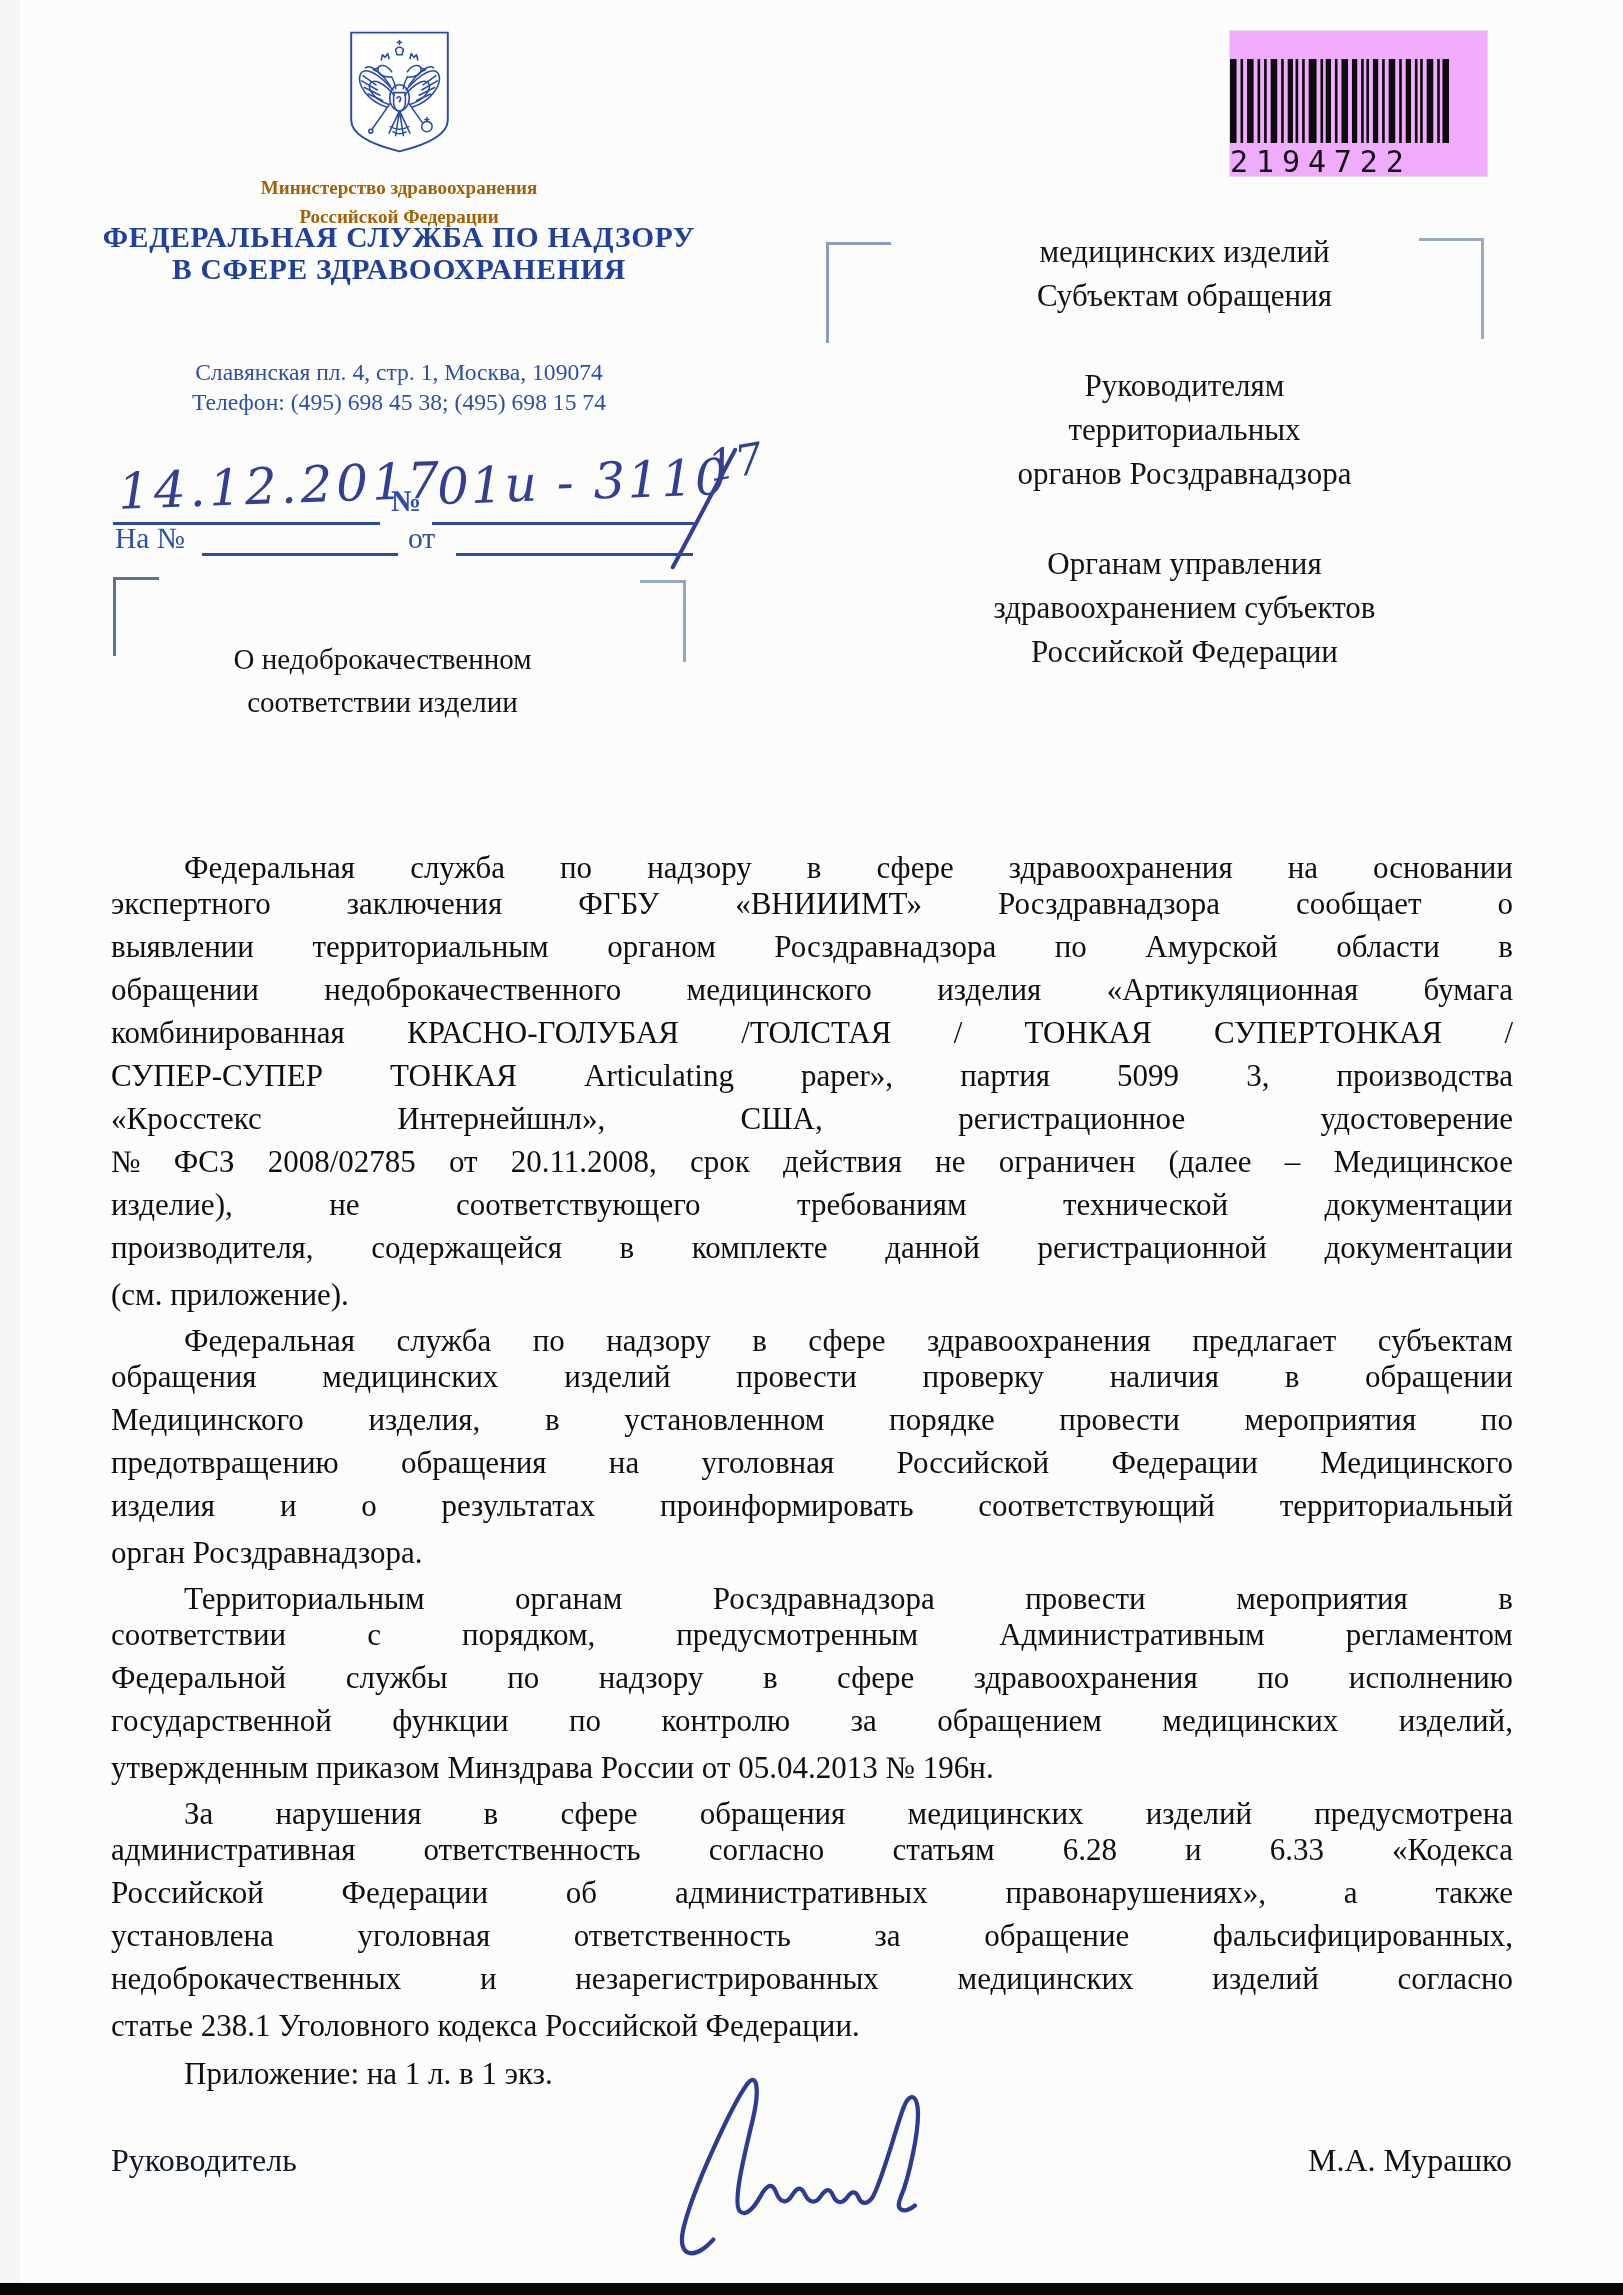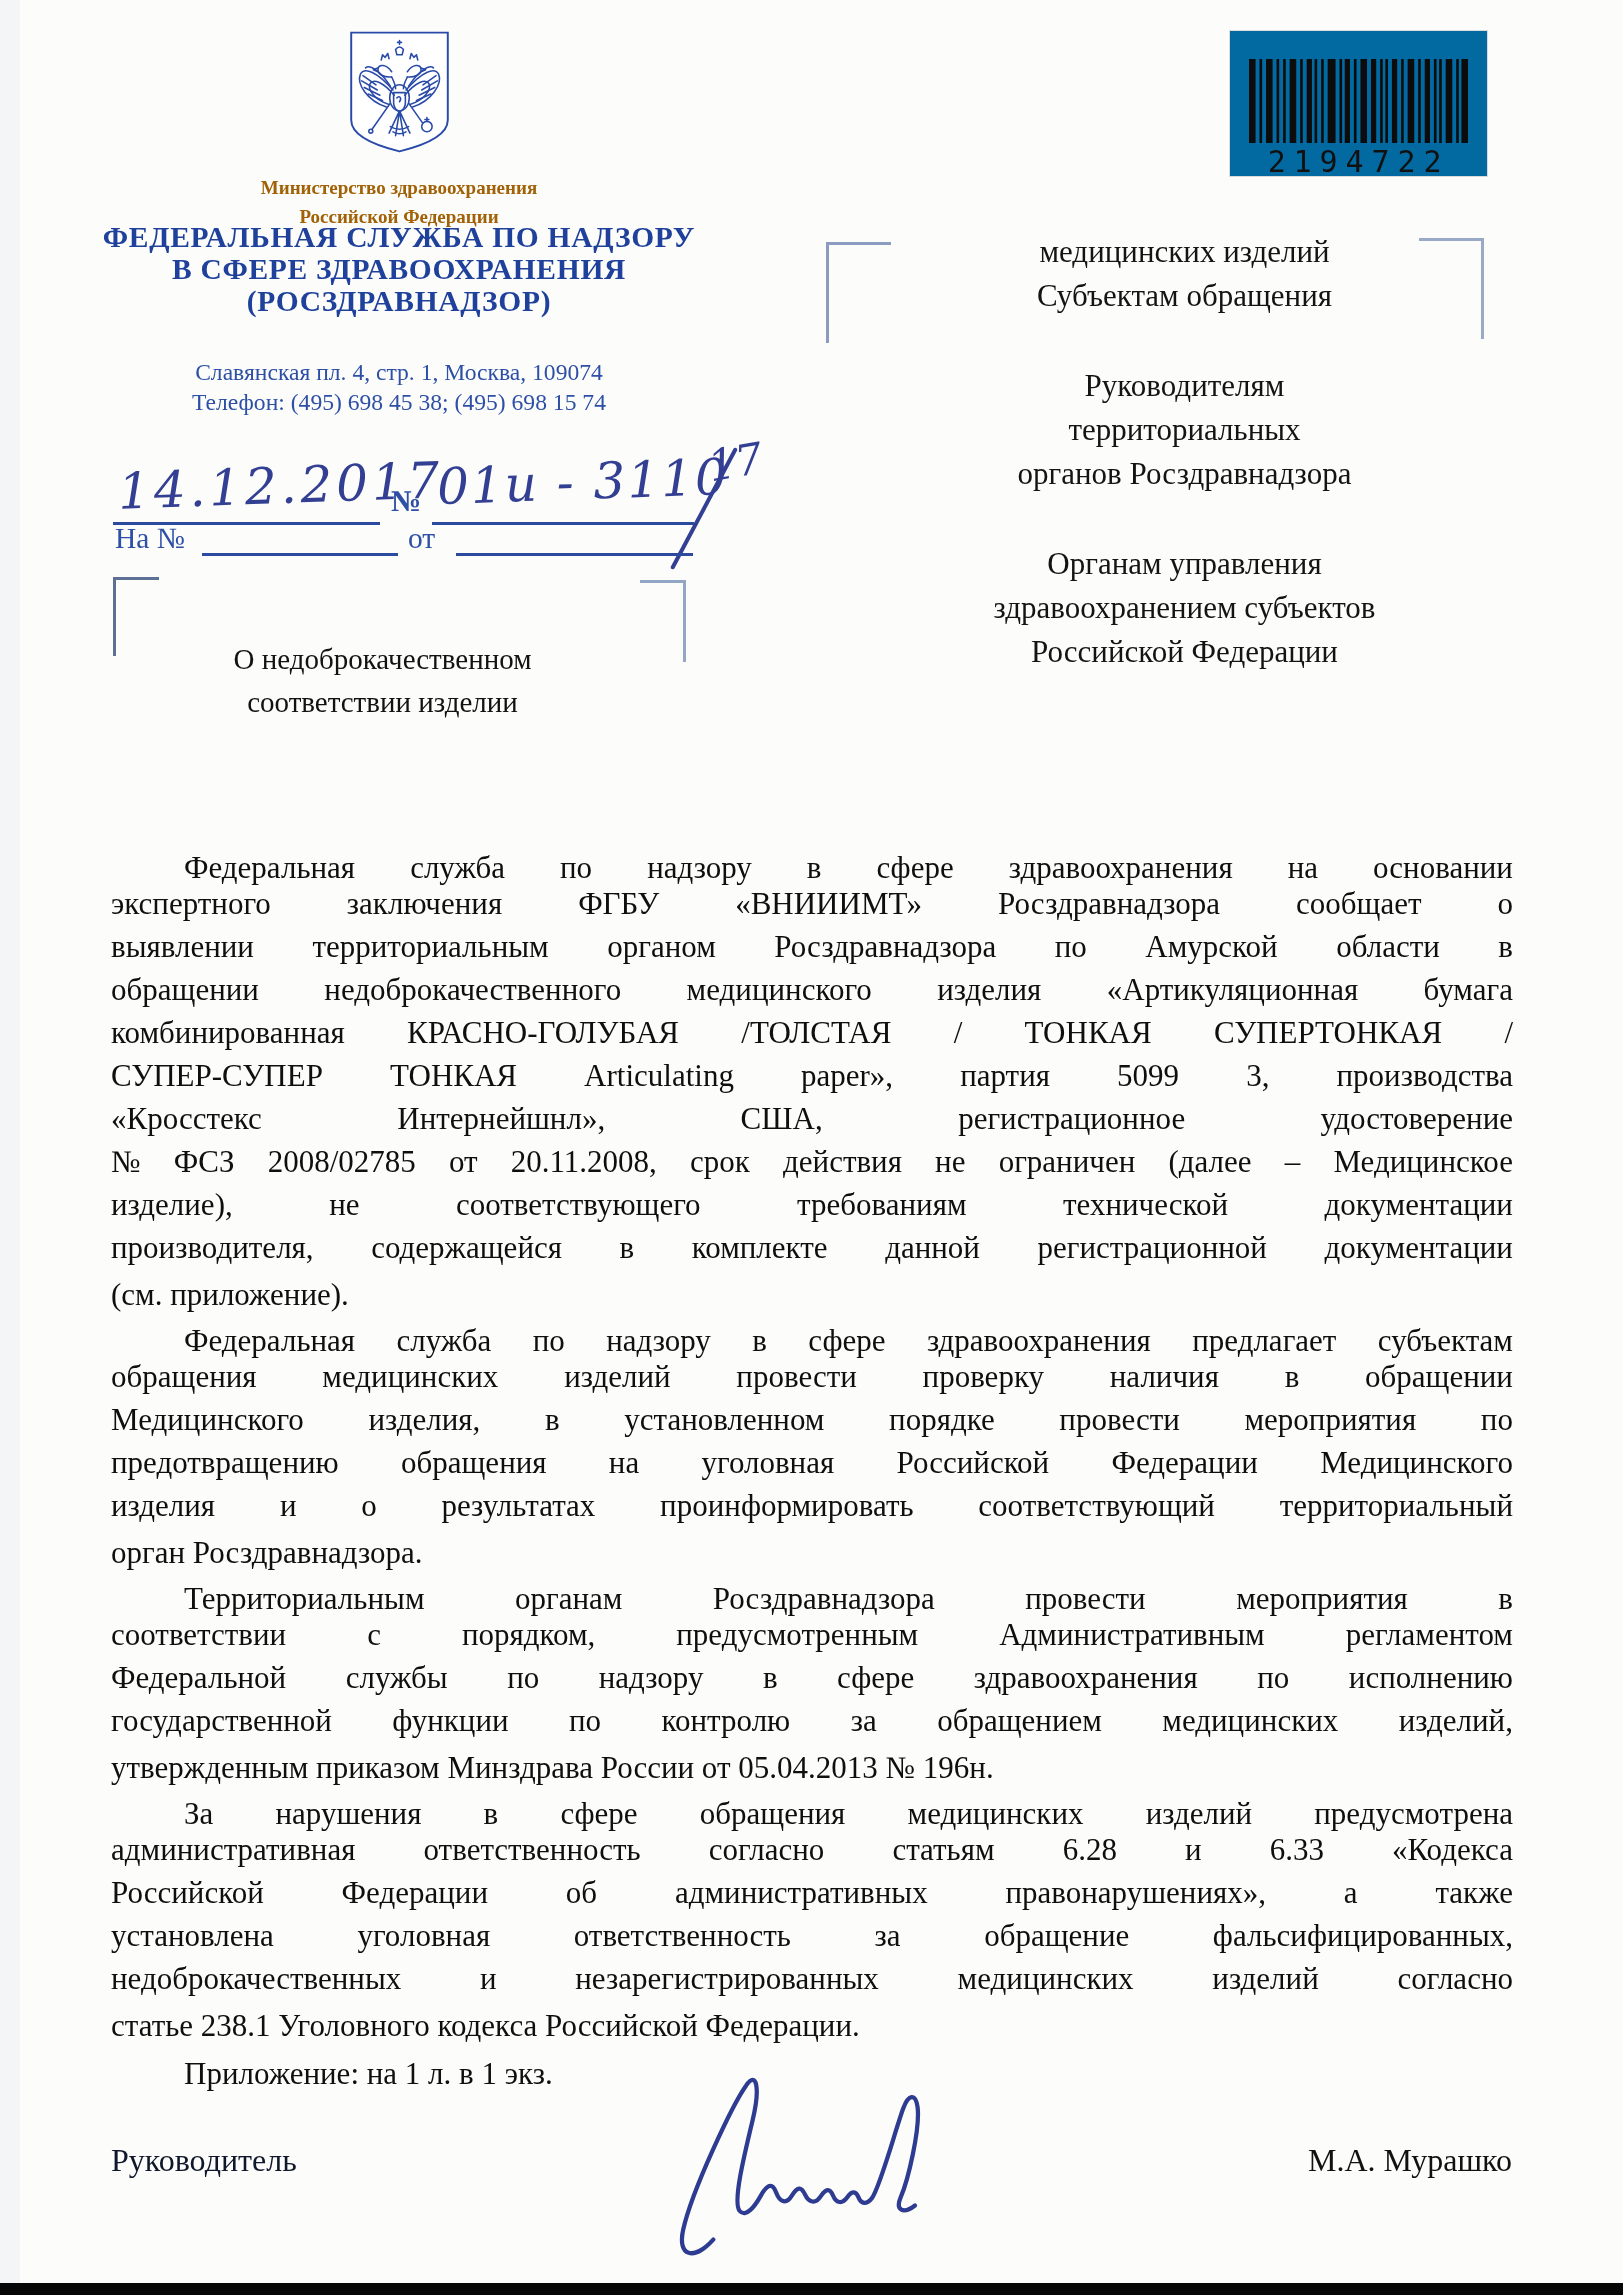--- a/index.html
+++ b/index.html
@@ -17,21 +17,21 @@
   .emblem{position:absolute;left:347px;top:30px;width:105px;height:124px;}
   .ministry{position:absolute;left:101px;top:173px;width:596px;text-align:center;
     color:#a16207;font-weight:bold;font-size:19px;line-height:29px;}
   .service{position:absolute;left:101px;top:221px;width:596px;text-align:center;
     color:#1f419b;font-weight:bold;font-size:29.5px;line-height:32px;letter-spacing:0.7px;}
   .contact{position:absolute;left:101px;top:357px;width:596px;text-align:center;
     color:#2d4fa5;font-size:23.6px;line-height:30px;}
 
   
   .barcode{position:absolute;left:1229px;top:30px;width:257px;height:145px;
-    background:#0369a1;border:0.7px solid #dcdcdc;text-align:center;}
+    background:#f0abfc;border:0.7px solid #dcdcdc;text-align:left;}
   .barcode svg{margin-top:27.5px;}
   .barcode-number{font-family:"DejaVu Sans Mono", monospace;font-size:30px;
     letter-spacing:7.9px;color:#111;line-height:31px;margin-top:1.3px;}
 
   
   .hw{font-family:"DejaVu Serif", serif;font-style:italic;color:#333f92;white-space:nowrap;}
   .hw-date{position:absolute;left:118px;top:457px;font-size:50px;letter-spacing:3.9px;
     transform:rotate(-2deg);}
   .hw-number{position:absolute;left:437px;top:453px;font-size:50px;letter-spacing:2px;
     transform:rotate(-2deg);}
@@ -118,21 +118,20 @@
   </svg>
 </div>
 
 <div class="ministry">
   <div>Министерство здравоохранения</div>
   <div>Российской Федерации</div>
 </div>
 <div class="service">
   <div>ФЕДЕРАЛЬНАЯ СЛУЖБА ПО НАДЗОРУ</div>
   <div>В СФЕРЕ ЗДРАВООХРАНЕНИЯ</div>
-  <div>(РОСЗДРАВНАДЗОР)</div>
 </div>
 <div class="contact">
   <div>Славянская пл. 4, стр. 1, Москва, 109074</div>
   <div>Телефон: (495) 698 45 38; (495) 698 15 74</div>
 </div>
 
 <div class="barcode">
   <svg width="219" height="84" viewBox="0 0 334 128">
     <g fill="#0c0c0c">
       <rect x="0" width="10" height="128"></rect>

